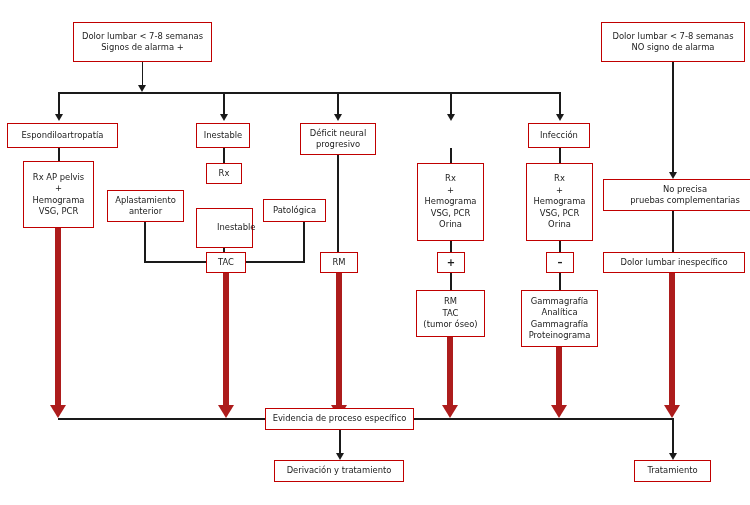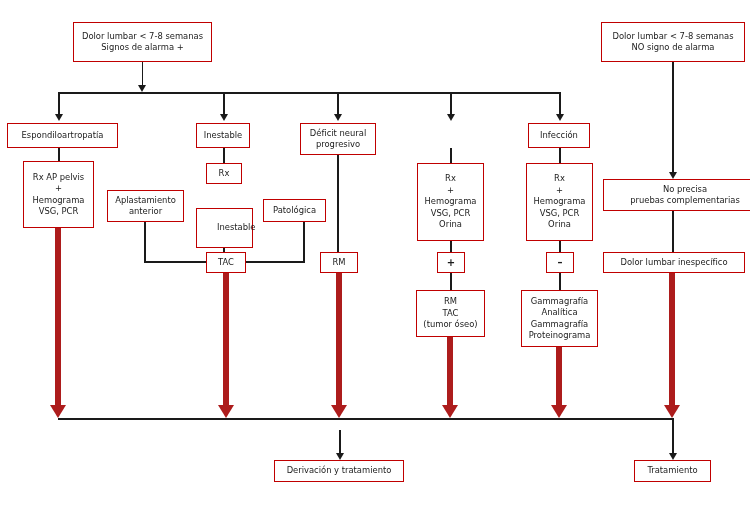--- a/index.html
+++ b/index.html
@@ -273,20 +273,25 @@
     <span class="lines">
         <span>Dolor lumbar inespecífico</span>
       </span>
   </div>
 
   <div class="rshaft" style="left:669px;top:273px;height:133px;"></div>
   <div class="rhead" style="left:664px;top:405px;"></div>
 
   <div class="hline" style="left:58px;top:418px;width:615px;"></div>
 
+  <div class="node" style="left:265px;top:408px;width:149px;height:22px;">
+    <span class="lines">
+        <span>Evidencia de proceso específico</span>
+      </span>
+  </div>
 
   <div class="vline" style="left:339px;top:430px;height:25px;"></div>
   <div class="arrowhead" style="left:335.5px;top:453px;"></div>
   <div class="node" style="left:274px;top:460px;width:130px;height:22px;">
     <span class="lines">
         <span>Derivación y tratamiento</span>
       </span>
   </div>
 
   <div class="vline" style="left:672px;top:418px;height:37px;"></div>

